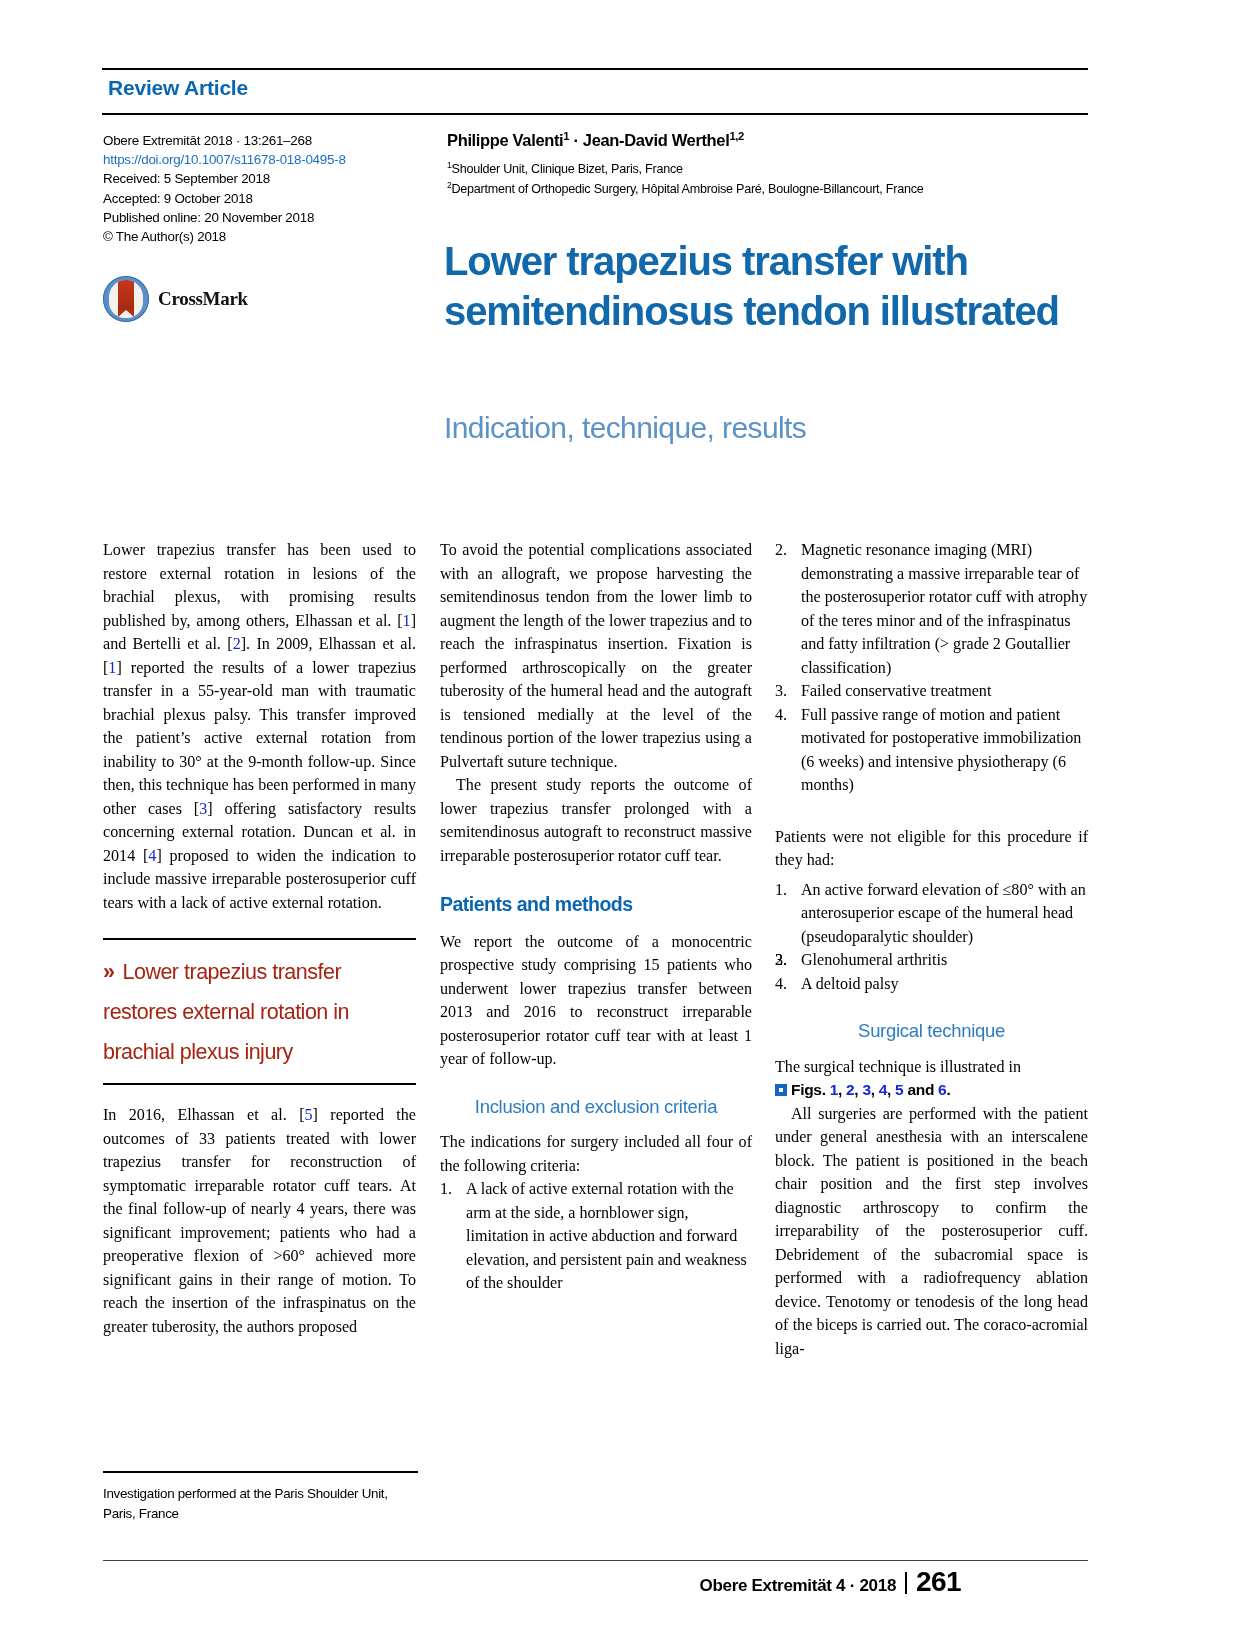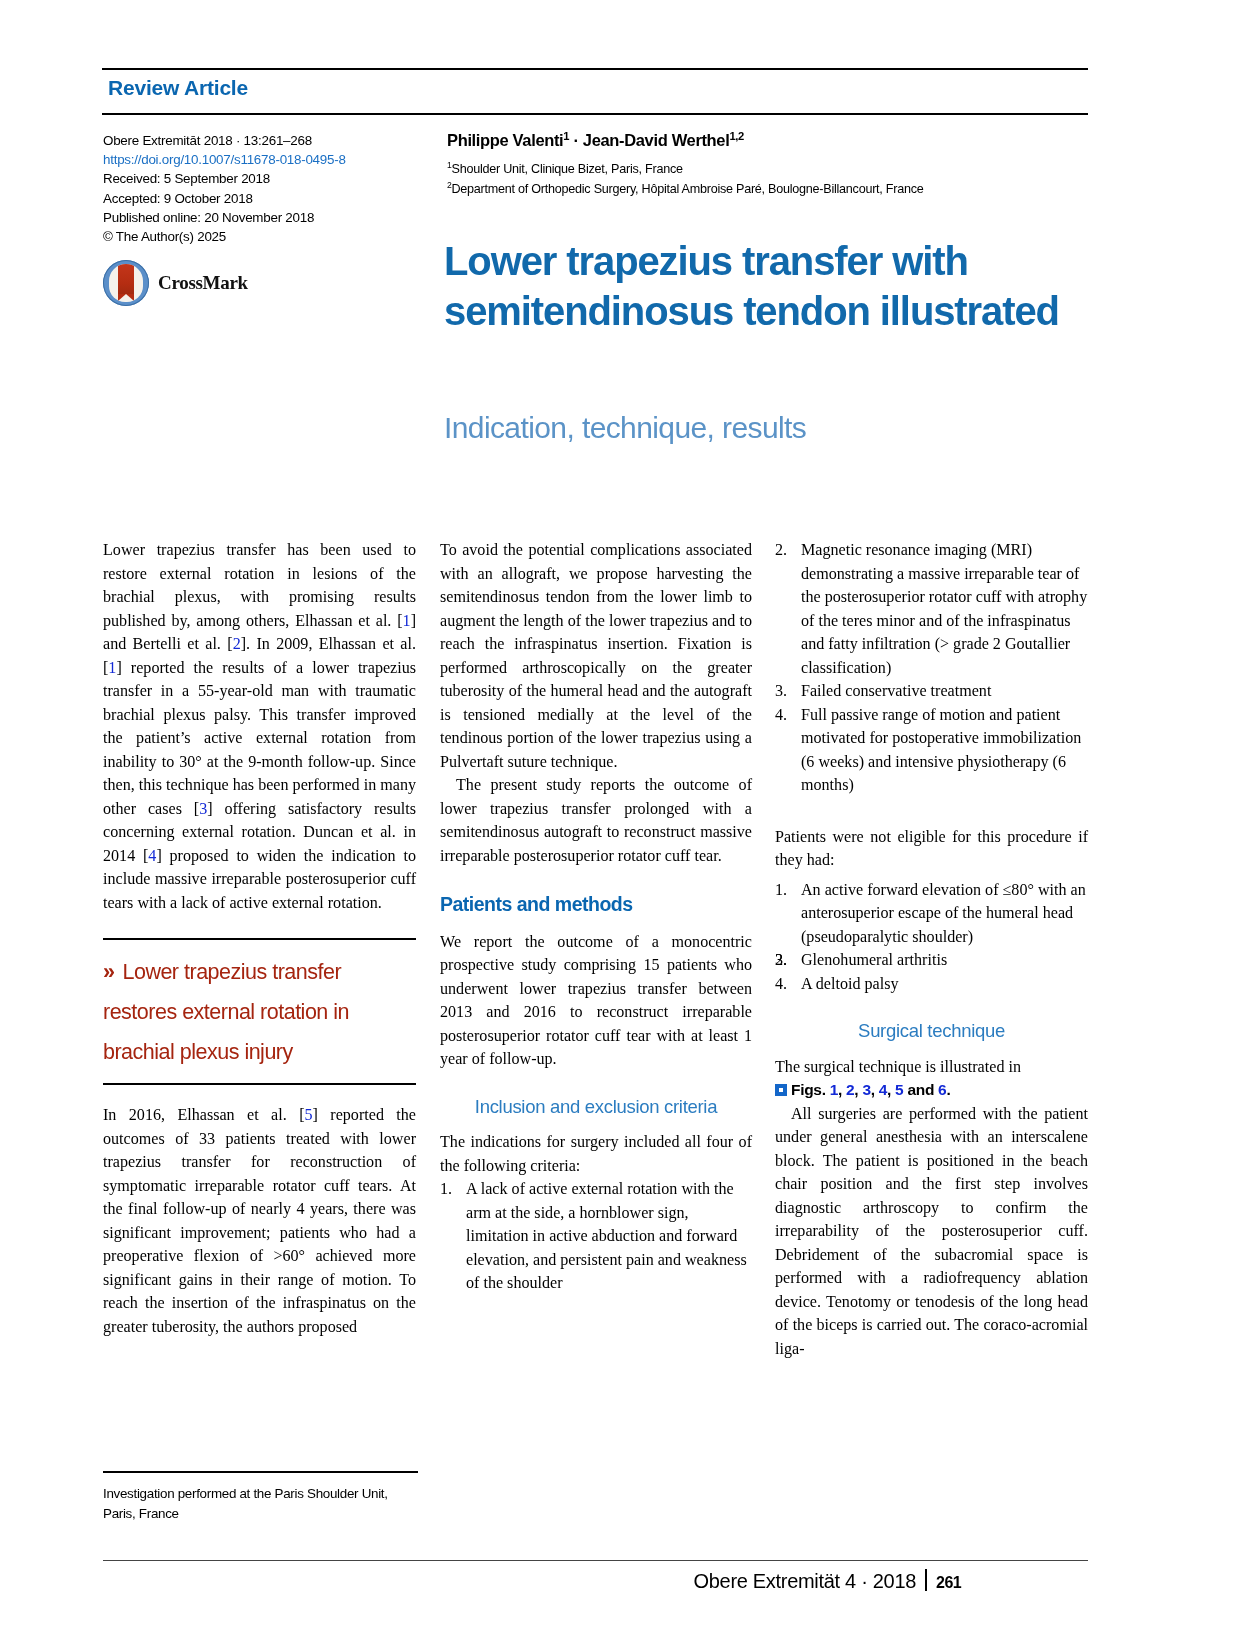--- a/index.html
+++ b/index.html
@@ -50,21 +50,21 @@
     line-height: 19.2px;
     color: #000;
     letter-spacing: -0.25px;
   }
   .meta .doi { color: #1a6fc4; }
   .meta div { white-space: nowrap; }
 
   
   .crossmark {
     position: absolute;
-    left: 103px; top: 260px;
+    left: 103px; top: 276px;
     display: flex; align-items: center; justify-content: space-between;
   }
   .cm-logo { position: relative; width: 46px; height: 46px; }
   .cm-circle {
     position: absolute; left: 0; top: 0;
     width: 46px; height: 46px; border-radius: 50%;
     background: #5b8fc9;
     box-shadow: inset 0 0 0 1px #3a6ea5;
   }
   .cm-inner {
@@ -251,56 +251,56 @@
     left: 103px; top: 1560px; width: 985px; height: 1px;
     background: #444;
   }
   .footer {
     position: absolute;
     right: 103px; top: 1566px;
     display: flex; align-items: baseline;
     font-family: "Liberation Sans", sans-serif;
   }
   .footer-journal {
-    font-weight: normal;
-    font-size: 20px;
+    font-weight: bold;
+    font-size: 17px;
     letter-spacing: -0.3px;
     color: #000;
     margin-right: 9px;
   }
   .footer-bar {
     display: inline-block;
     width: 2px; height: 22px;
     background: #000;
     margin-right: 9px;
     position: relative; top: 3px;
   }
   .footer-page {
     font-weight: bold;
-    font-size: 16px;
+    font-size: 28px;
     letter-spacing: -0.6px;
     color: #000;
   }
 </style>
 </head>
 <body>
 
 <div class="page">
 
   <div class="rule-top"></div>
   <div class="review-article">Review Article</div>
   <div class="rule-under-head"></div>
 
   <div class="meta">
     <div>Obere Extremitāt 2018 · 13:261–268</div>
     <div class="doi">https://doi.org/10.1007/s11678-018-0495-8</div>
     <div>Received: 5 September 2018</div>
     <div>Accepted: 9 October 2018</div>
     <div>Published online: 20 November 2018</div>
-    <div>© The Author(s) 2025</div>
+    <div>© The Author(s) 2018</div>
   </div>
 
   <div class="crossmark">
     <div class="cm-logo">
       <div class="cm-circle"></div>
       <div class="cm-inner">
           <div class="cm-ribbon"></div>
         </div>
     </div>
     <div class="cm-text">CrossMark</div>

